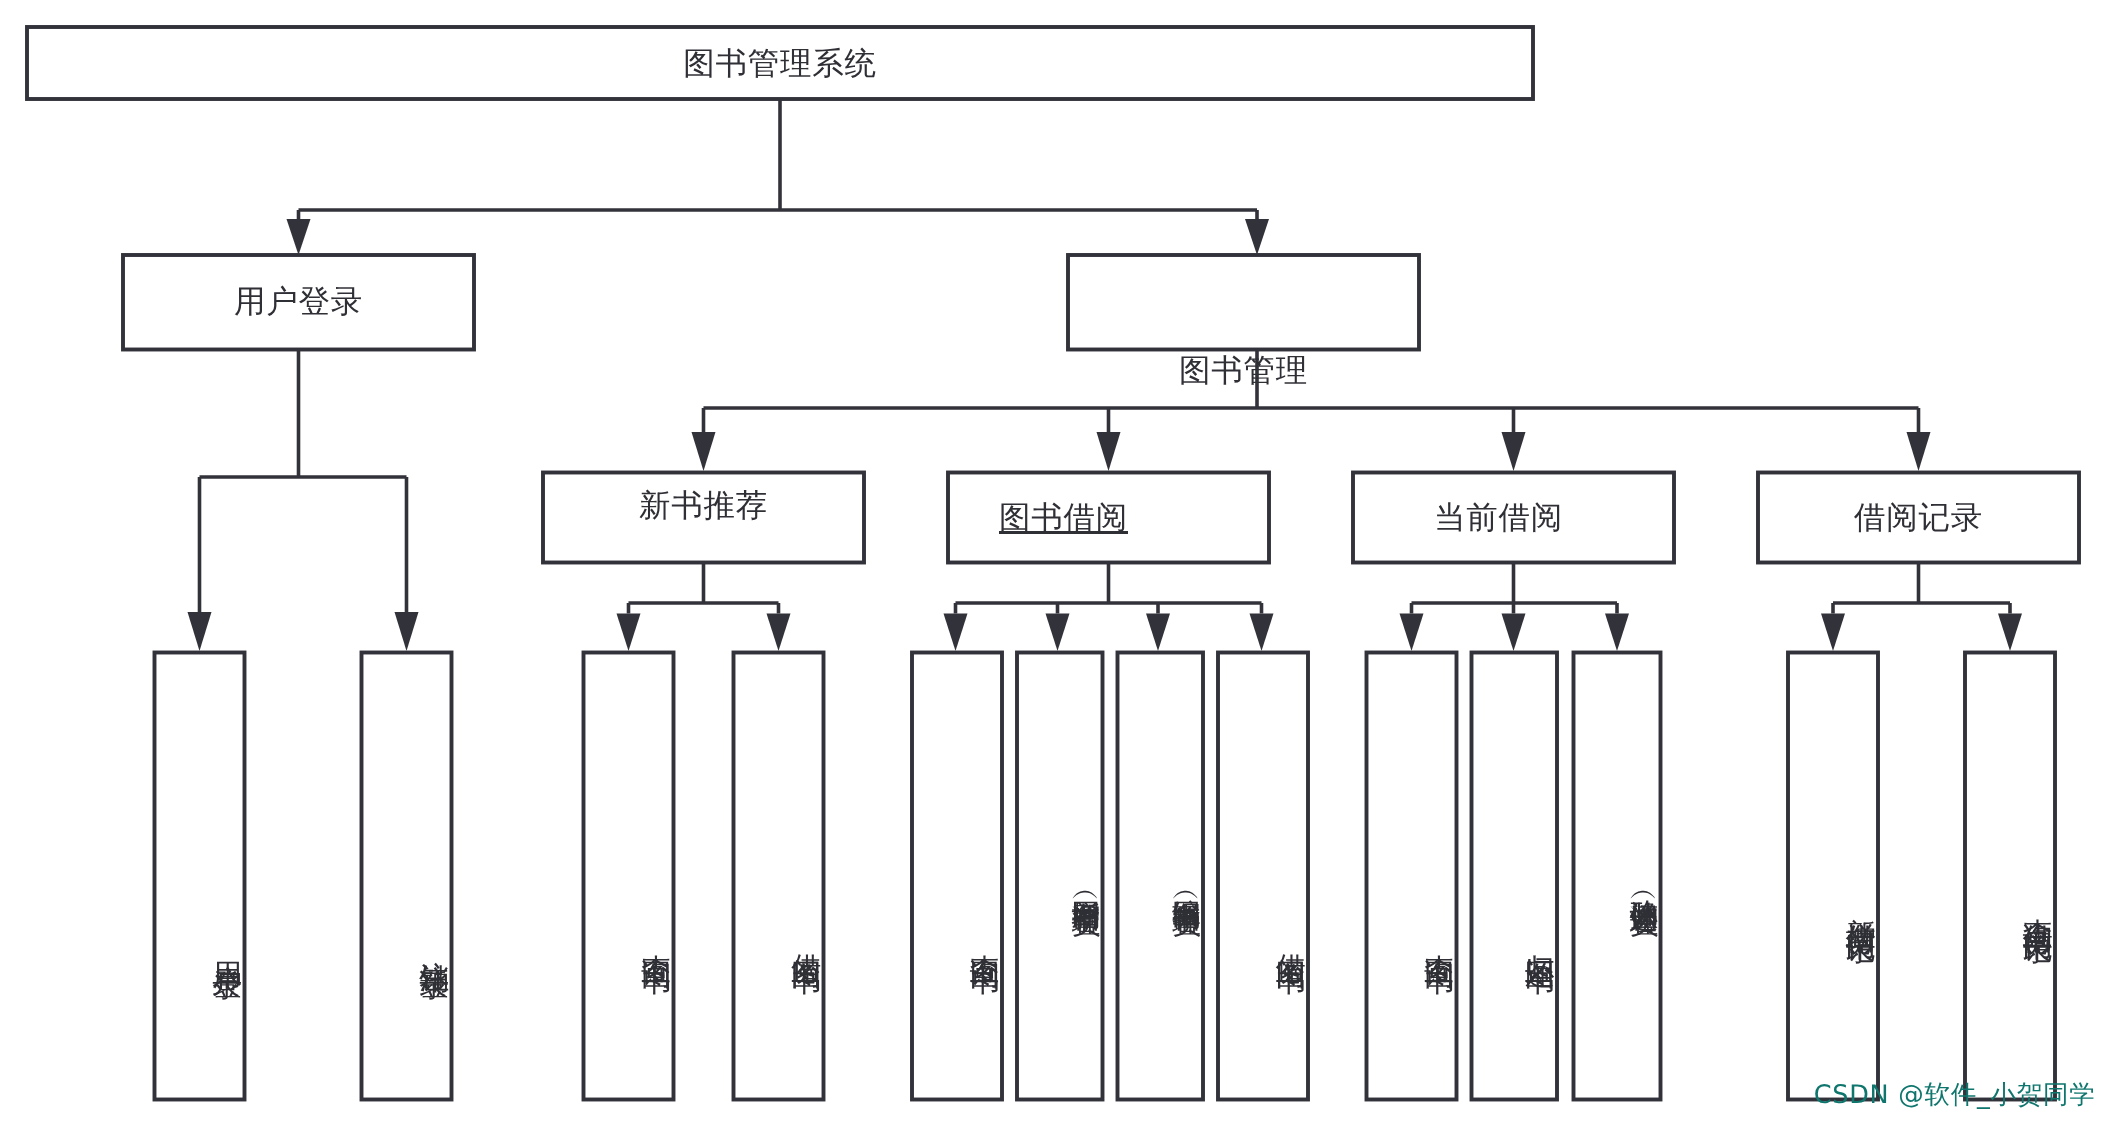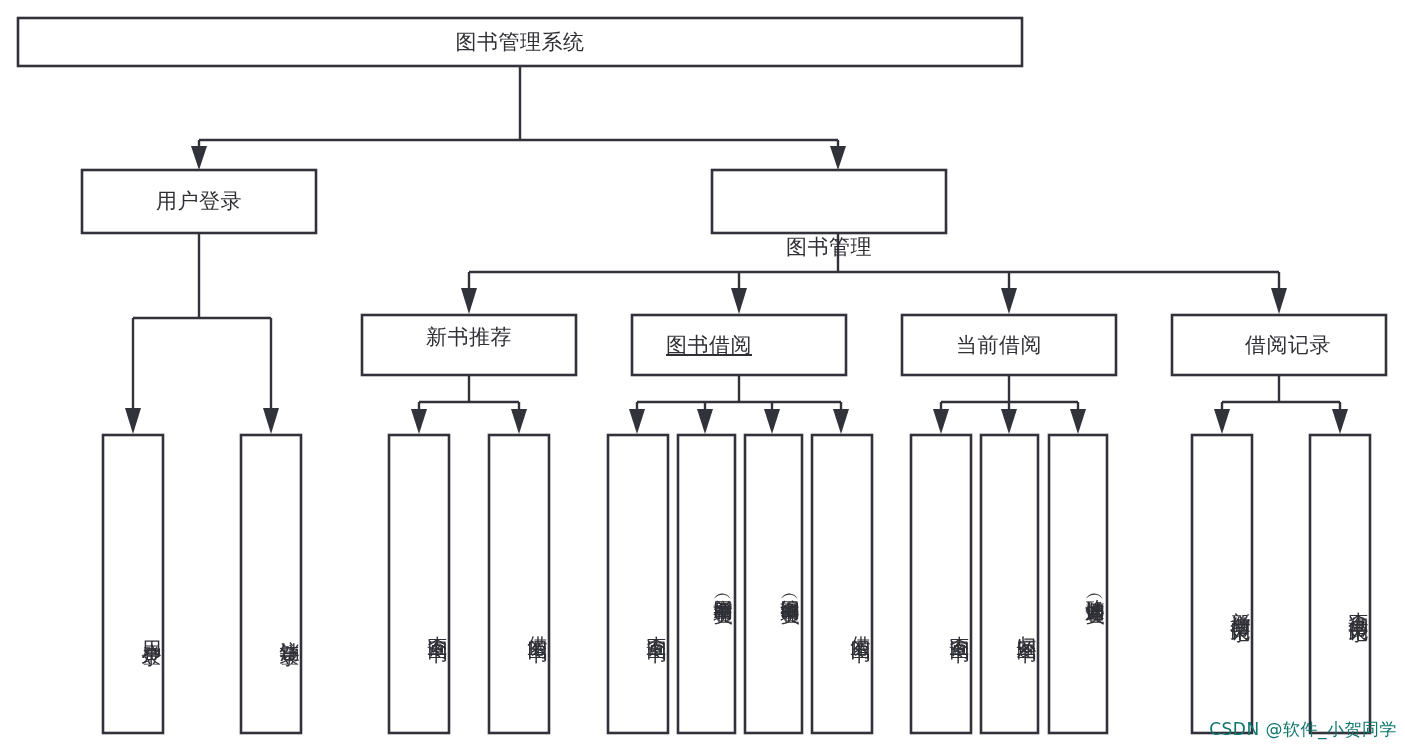--- a/index.html
+++ b/index.html
@@ -189,21 +189,21 @@
   </svg>
 
   <div class="node-label horizontal" style="left:18px; top:18px; width:1004px; height:48px;">图书管理系统</div>
 
   <div class="node-label horizontal" style="left:82px; top:170px; width:234px; height:63px;">用户登录</div>
   <div class="node-label horizontal" style="left:712px; top:170px; width:234px; height:63px;margin-top:46px;">图书管理</div>
 
   <div class="node-label horizontal" style="left:362px; top:315px; width:214px; height:45px;">新书推荐</div>
   <div class="node-label horizontal" style="left:624px; top:315px; width:170px; height:60px;text-decoration:underline;">图书借阅</div>
   <div class="node-label horizontal" style="left:902px; top:315px; width:194px; height:60px;">当前借阅</div>
-  <div class="node-label horizontal" style="left:1172px; top:315px; width:232px; height:60px;">借阅记录</div>
+  <div class="node-label horizontal" style="left:1172px; top:315px; width:214px; height:60px;">借阅记录</div>
 
   <div class="node-label vertical" style="left:103px; top:522px; width:60px; height:211px;">用户登录</div>
   <div class="node-label vertical" style="left:241px; top:522px; width:60px; height:211px;">注销登录</div>
 
   <div class="node-label vertical" style="left:389px; top:512px; width:60px; height:221px;">查询图书</div>
   <div class="node-label vertical" style="left:489px; top:512px; width:60px; height:221px;">借阅图书</div>
 
   <div class="node-label vertical" style="left:608px; top:512px; width:60px; height:221px;">查询图书</div>
   <div class="node-label vertical tall" style="left:678px; top:440px; width:57px; height:293px;">新增图书（管理员）</div>
   <div class="node-label vertical tall" style="left:745px; top:440px; width:57px; height:293px;">编辑图书（管理员）</div>

